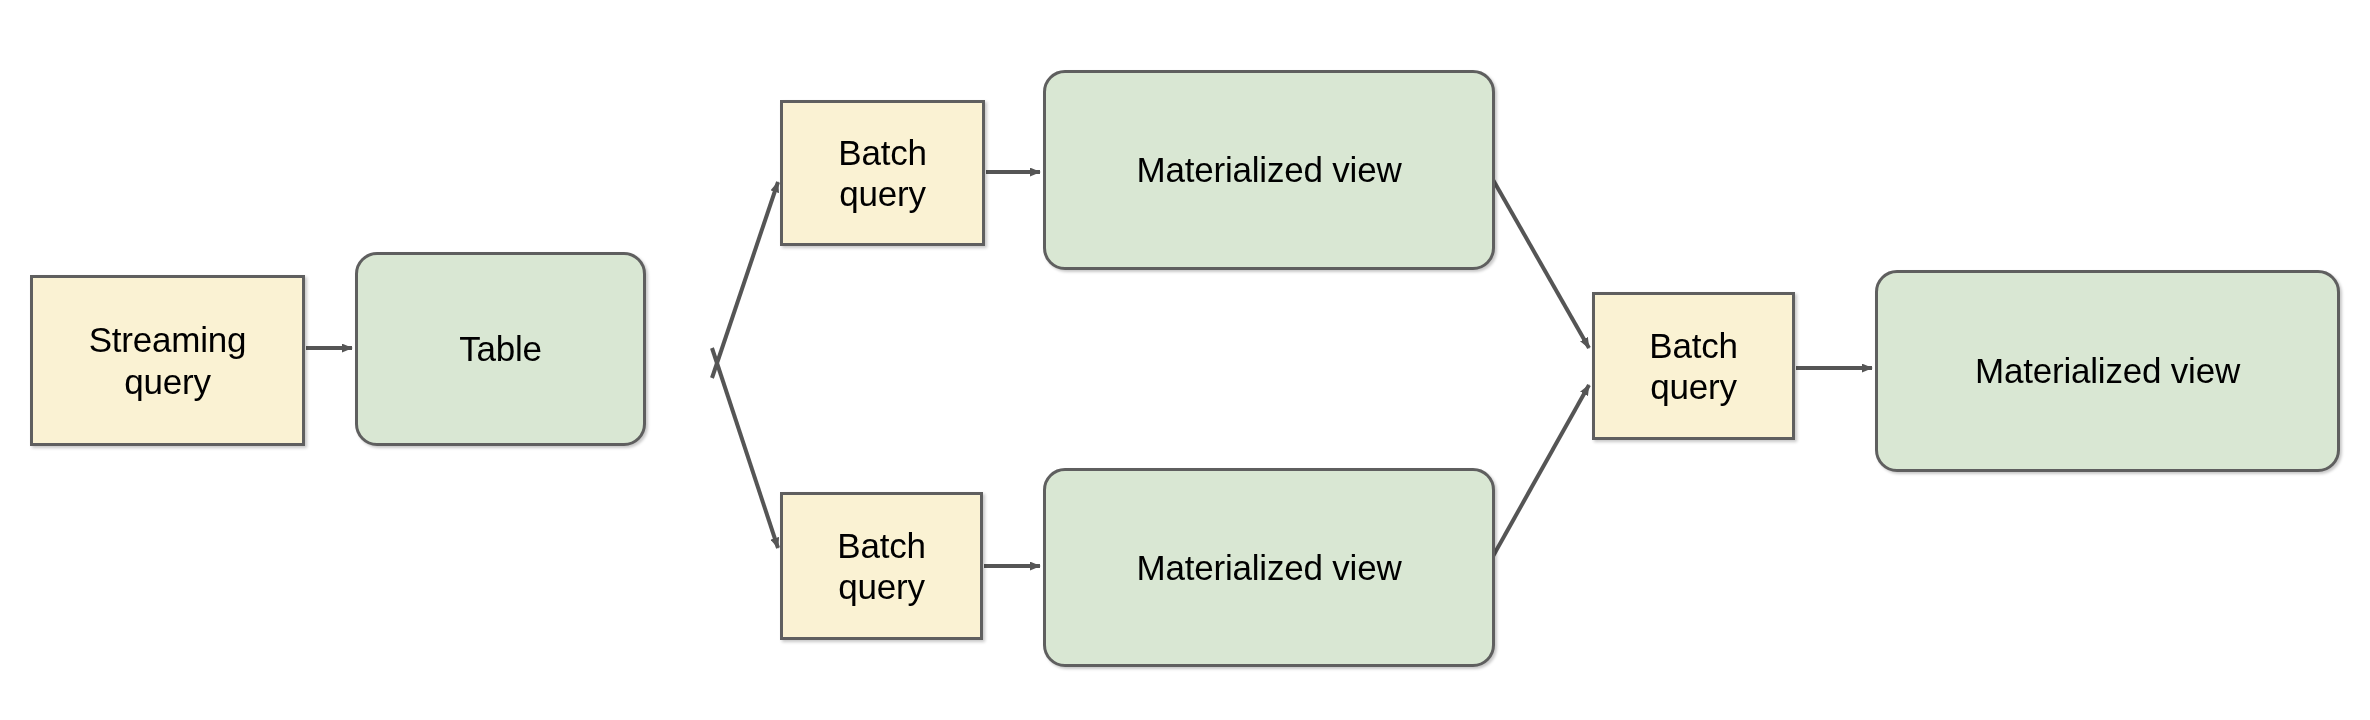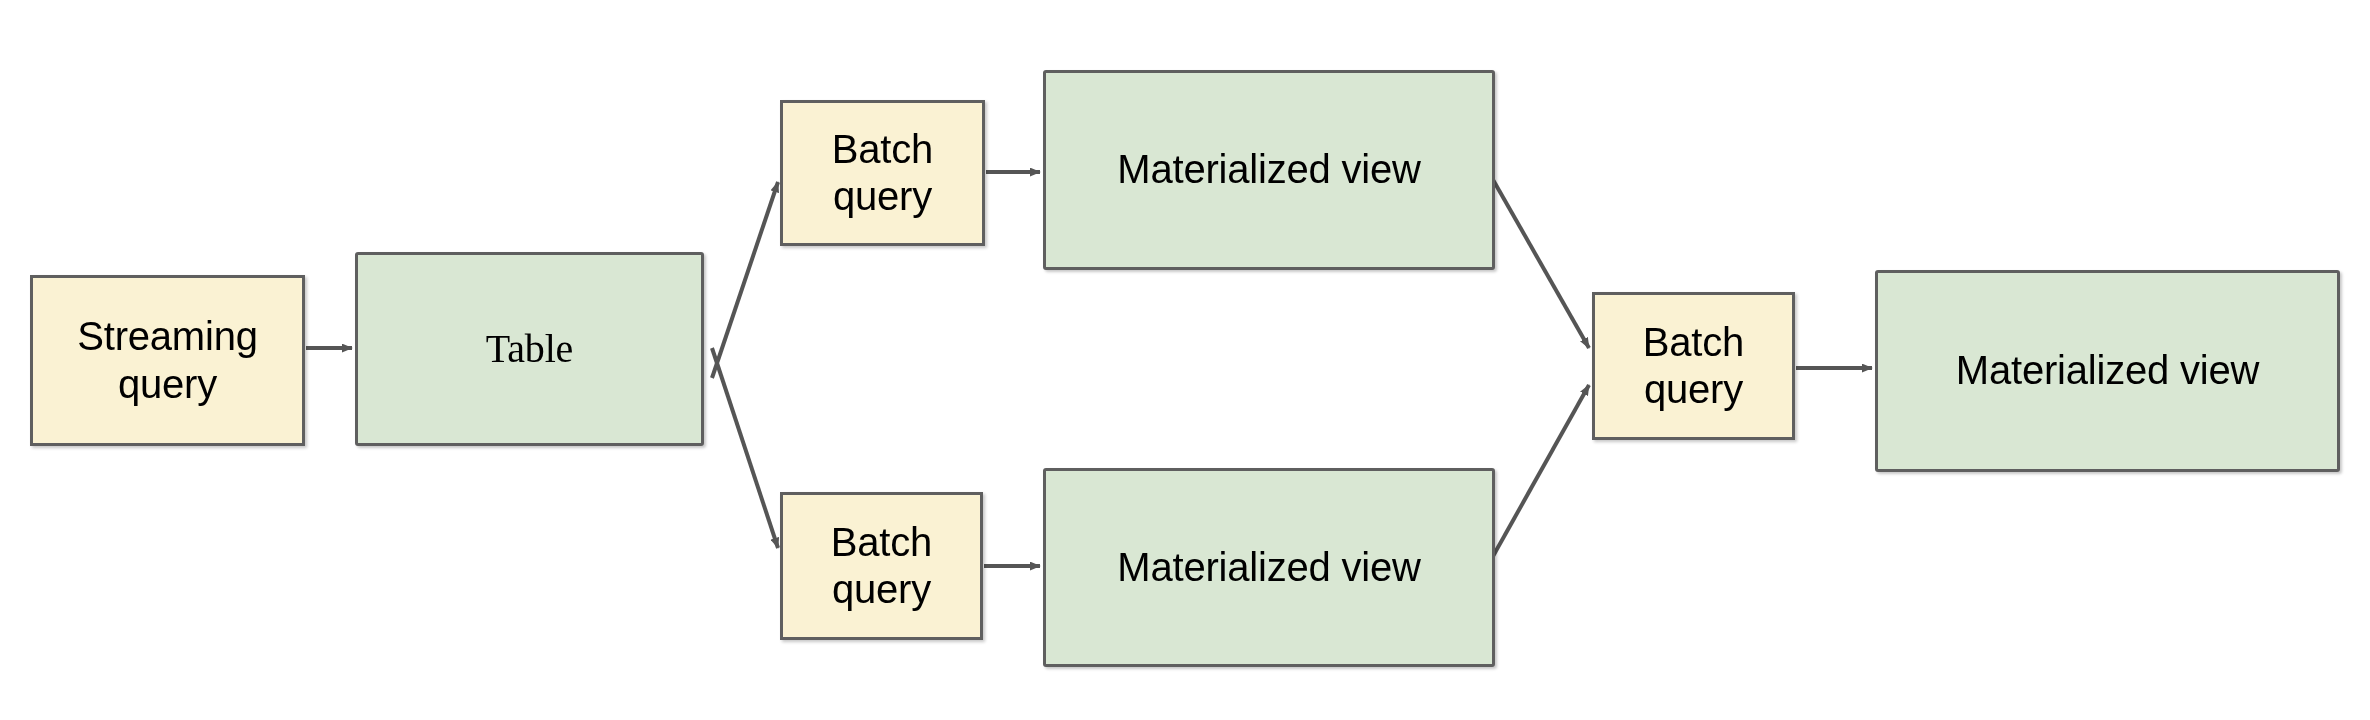--- a/index.html
+++ b/index.html
@@ -28,35 +28,35 @@
   }
   .node {
     position: absolute;
     box-sizing: border-box;
     display: flex;
     align-items: center;
     justify-content: center;
     text-align: center;
     color: #000000;
     font-family: "Liberation Sans", sans-serif;
-    font-size: 40px;
+    font-size: 35px;
     line-height: 1.18;
     letter-spacing: -0.2px;
     border: 3px solid #666666;
     box-shadow: 2px 2px 3px rgba(0,0,0,0.22);
     white-space: pre-line;
   }
   .node-yellow {
     background: #FAF2D3;
     border-color: #5f5f5f;
   }
   .node-green {
     background: #D9E7D3;
     border-color: #5f5f5f;
-    border-radius: 3px;
+    border-radius: 22px;
   }
   .node-label {
     display: block;
     width: 100%;
     white-space: pre-line;
   }
 </style>
 </head>
 <body>
 
@@ -100,21 +100,21 @@
     <g>
       <line x1="1796" y1="368" x2="1872" y2="368" stroke="#555555" stroke-width="4" marker-end="url(#arrowhead)"></line>
     </g>
   </svg>
 
   <div class="node node-yellow" style="left: 30px; top: 275px; width: 275px; height: 171px;">
     <span class="node-label">Streaming
 query</span>
   </div>
 
-  <div class="node node-green" style="left: 355px; top: 252px; width: 349px; height: 194px; font-family: Liberation Serif, serif;">
+  <div class="node node-green" style="left: 355px; top: 252px; width: 291px; height: 194px;">
     <span class="node-label">Table</span>
   </div>
 
   <div class="node node-yellow" style="left: 780px; top: 100px; width: 205px; height: 146px;">
     <span class="node-label">Batch
 query</span>
   </div>
 
   <div class="node node-green" style="left: 1043px; top: 70px; width: 452px; height: 200px;">
     <span class="node-label">Materialized view</span>

